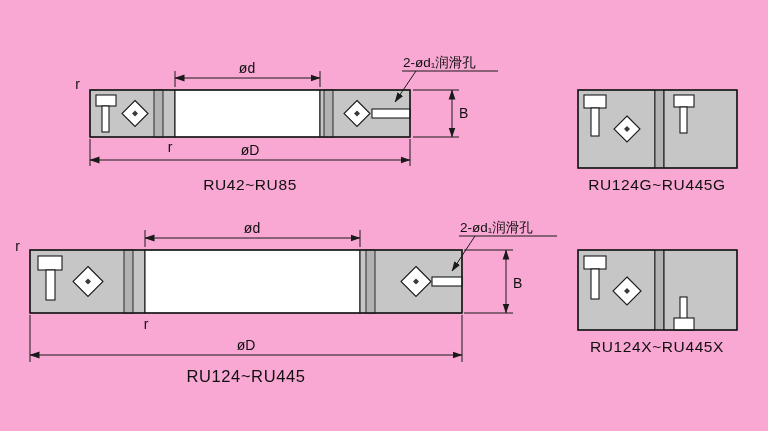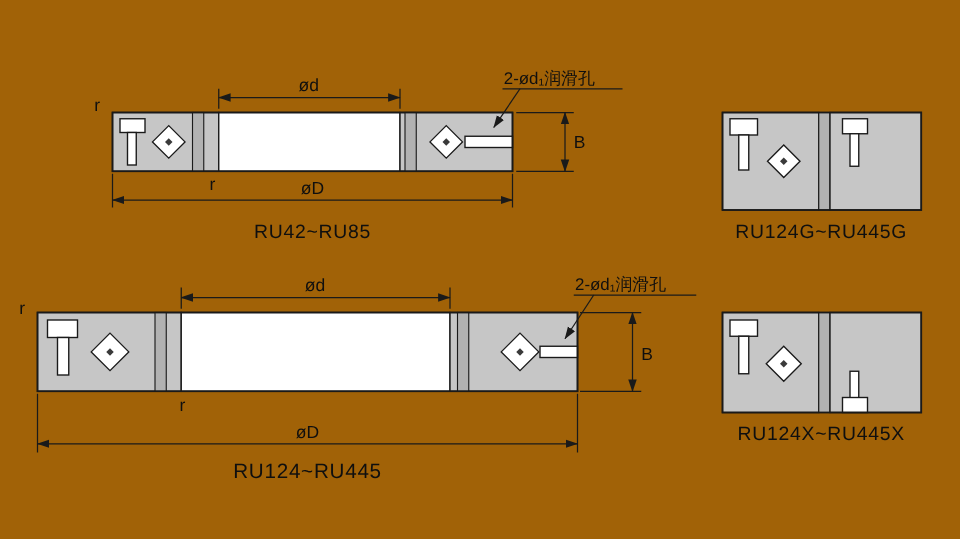--- a/index.html
+++ b/index.html
@@ -1,21 +1,21 @@
 <!DOCTYPE html>
 <html><head>
 <meta charset="utf-8">
 <style>
   * { box-sizing: border-box; }
   html, body { margin: 0; padding: 0; background: #ffffff; }
   .canvas {
     position: relative;
     width: 768px;
     height: 431px;
-    background: #a16207;
+    background: #f9a8d4;
     font-family: "Liberation Sans", sans-serif;
     overflow: hidden;
   }
   svg { display: block; }
   .blk  { fill: #c6c6c6; stroke: #1a1a1a; stroke-width: 1.1; }
   .band { fill: #b2b2b2; stroke: #1a1a1a; stroke-width: 0.9; }
   .wht  { fill: #ffffff; stroke: #1a1a1a; stroke-width: 1.1; }
   .outline { fill: none; stroke: #1a1a1a; stroke-width: 1.4; }
   .dot  { fill: #3a3a3a; }
   .dim line { stroke: #1a1a1a; stroke-width: 1; }

